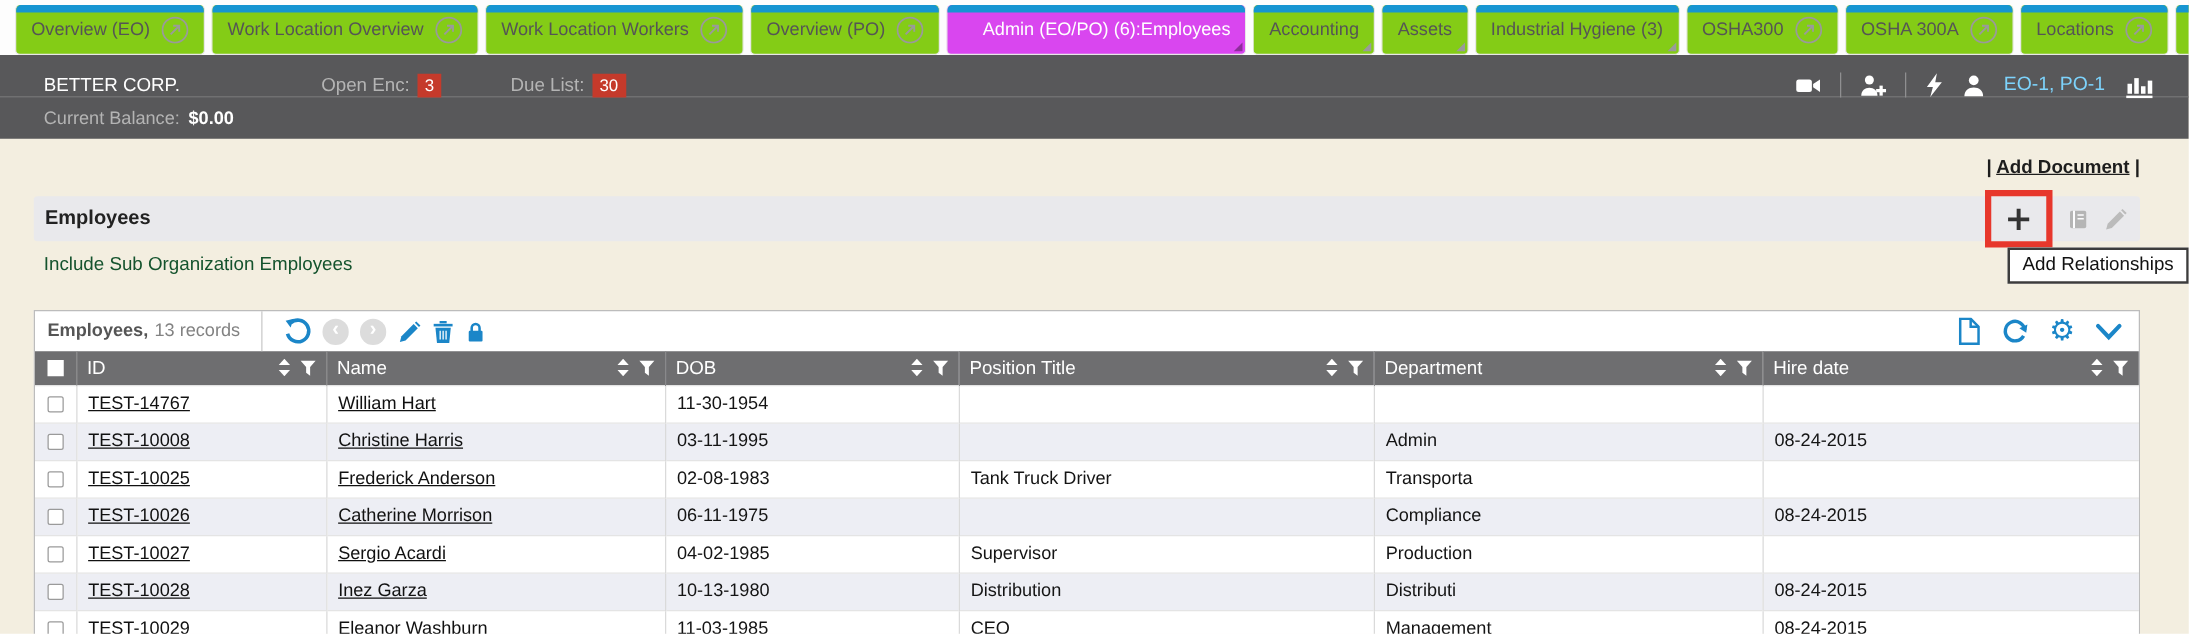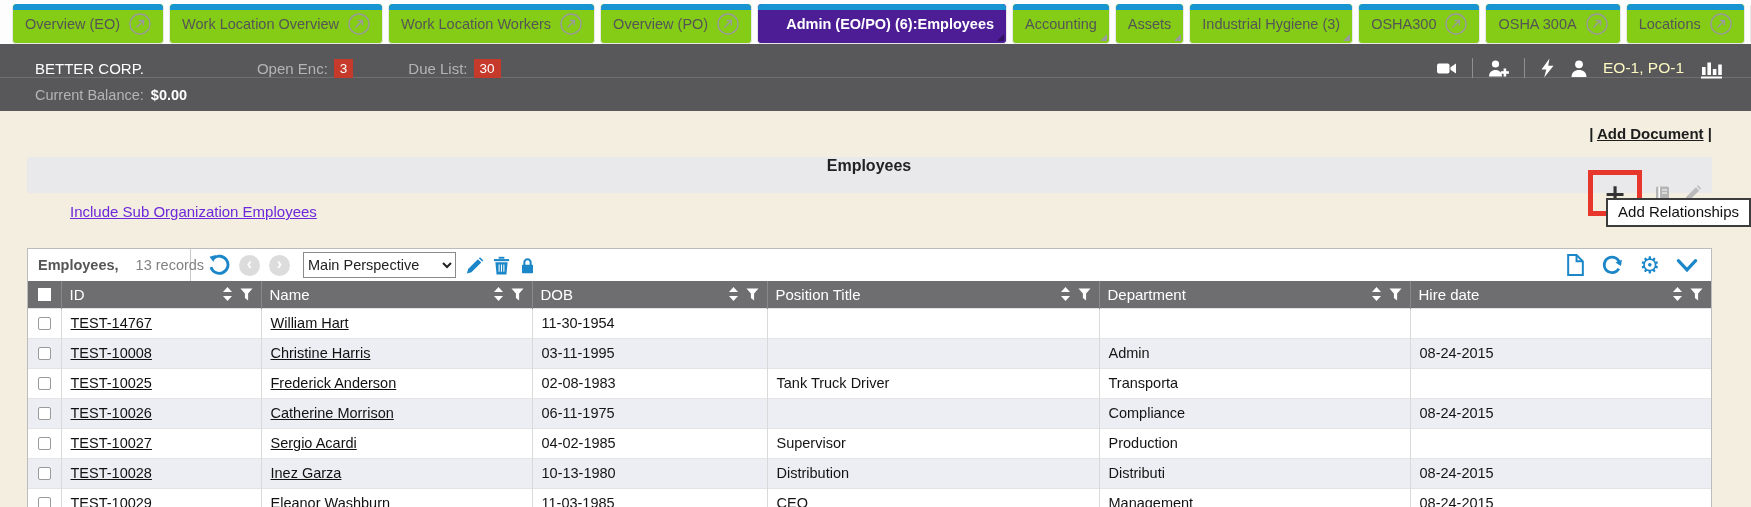--- a/index.html
+++ b/index.html
@@ -7,59 +7,59 @@
   body {
     width:1751px; height:507px; overflow:hidden; position:relative;
     background:#f3eee0; font-family:"Liberation Sans", sans-serif;
   }
 
   
   .tabbar { height:44px; background:#fdfdfd; display:flex; gap:5px; padding:4px 0 0 12px; overflow:hidden; white-space:nowrap; }
   .tab { position:relative; flex:0 0 auto; height:40px; background:#84cc16; border:1px solid #e7e7e7; border-top:none; border-radius:4px;
          display:flex; align-items:center; gap:9px; padding:0 12px; font-size:14.5px; color:#555; cursor:pointer; }
   .tab::before { content:""; position:absolute; top:0; left:0; right:0; height:6px; background:#1695d2; border-radius:4px 4px 0 0; }
-  .tab.active { background:#4c1d95; color:#fff; font-weight:bold;padding-left:28px; }
+  .tab.active { background:#d946ef; color:#fff; font-weight:normal;padding-left:28px; }
   .tab.menu::after { content:""; position:absolute; right:2px; bottom:2px; width:0; height:0;
                      border-left:7px solid transparent; border-bottom:7px solid #9a9a9a; }
   .tab.active.menu::after { border-bottom-color:rgba(0,0,0,.35); }
   .tab .ext-ic { display:flex; align-items:center; }
 
   
   .topbar { height:33px; background:#58585a; display:flex; align-items:center; padding:15px 28px 0 35px; color:#fff; font-size:15px; }
   .org { margin-right:58px; }
   .enc-group { margin-left:55px; display:flex; align-items:center; gap:6px; color:#b4b4b4; white-space:nowrap; }
   .badge { background:#c53a2b; color:#fff; font-size:13.5px; line-height:19px; padding:0 6px; }
   .right-icons { margin-left:auto; display:flex; align-items:center; gap:15px; }
   .vdiv { width:1px; height:20px; background:#8f8f91; }
-  .user-ctx { font-size:15.5px; color:#fef9c3; }
+  .user-ctx { font-size:15.5px; color:#7dd3fc; }
   .balancebar { height:34px; background:#58585a; border-top:1px solid #6f6f71; display:flex; align-items:center; padding-left:35px; font-size:14.5px; color:#b4b4b4; gap:7px; }
   .balance-value { color:#fff; font-weight:bold; }
 
   
   .content { position:relative; }
   .add-doc-row { text-align:right; padding:14px 39px 0 0; font-size:15px; color:#1d1d1d; font-weight:600; height:32px; }
   .add-doc-row a { color:#1d1d1d; text-decoration:underline; cursor:pointer; }
 
   .panel-bar { margin:14px 39px 0 27px; height:36px; background:#e9e9ec; border-radius:3px;
-               display:flex; align-items:center; padding:0 10px 0 9px; position:relative;flex-direction:column; }
+               display:flex; align-items:center; padding:0 10px 0 9px; position:relative; }
   .panel-title { font-size:16px; font-weight:bold; color:#222; }
   .panel-icons { margin-left:auto; display:flex; align-items:center; gap:11px; }
   .redbox { border:5px solid #e7372c; width:54px; height:46px; margin:-5px 0; display:flex; align-items:center; justify-content:center; background:transparent; }
   .plus-btn { font-size:27px; font-weight:bold; color:#333; line-height:1; font-family:"DejaVu Sans",sans-serif; cursor:pointer; }
   .gray-ic { display:flex; align-items:center; opacity:.95; }
   .tooltip { position:absolute; right:-39px; top:41px; border:2px solid #3c3c3c; background:#fff; color:#111;
              font-size:15px; padding:3px 10px 5px; white-space:nowrap; z-index:5; }
 
   .include-row { margin:10px 0 0 35px; font-size:15px; height:20px; }
-  .include-row a { color:#6d28d9; text-decoration:underline; cursor:pointer;margin-left:35px; }
+  .include-row a { color:#14532d; cursor:pointer; }
 
   
   .grid-panel { margin:25px 39px 0 27px; background:#fff; border:1px solid #bcbcbc; }
   .grid-toolbar { height:32px; display:flex; align-items:center; position:relative; }
-  .records-box { width:163px; align-self:stretch; display:flex; align-items:center; gap:17px; padding-left:10px; border-right:1px solid #c9c9c9; font-size:14.5px; white-space:nowrap; }
+  .records-box { width:182px; align-self:stretch; display:flex; align-items:center; gap:5px; padding-left:10px; border-right:1px solid #c9c9c9; font-size:14.5px; white-space:nowrap; }
   .records-title { font-weight:bold; color:#555; }
   .records-count { color:#828282; }
   .undo-btn { margin-left:16px; display:flex; align-items:center; cursor:pointer; }
   .nav-btn { width:21px; height:21px; border-radius:50%; background:#dcdcdc; color:#fff; display:flex; align-items:center; justify-content:center;
              font-size:16px; font-weight:bold; margin-left:9px; line-height:1; padding-bottom:2px; }
   .perspective { margin-left:13px; width:153px; height:26px; font-size:14.5px; color:#222; border:1px solid #8a8a8a; background:#fff; font-family:"Liberation Sans",sans-serif; }
   .tb-ic { margin-left:9px; display:flex; align-items:center; cursor:pointer; }
   .tb-ic:first-of-type { margin-left:12px; }
   .right-tools { position:absolute; right:13px; top:0; height:100%; display:flex; align-items:center; gap:16px; }
   .right-tools > span { display:flex; align-items:center; cursor:pointer; }
@@ -262,21 +262,20 @@
         <span class="records-count">13 records</span>
       </span>
       <span class="undo-btn">
         <svg width="23" height="23" viewBox="0 0 24 24">
             <path d="M6.8 4.6A9 9 0 1 1 4.2 13.6" fill="none" stroke="#1b86c8" stroke-width="3"></path>
             <path d="M9.2 1L2.6 2.8l4.2 5.6z" fill="#1b86c8"></path>
           </svg>
       </span>
       <span class="nav-btn">‹</span>
       <span class="nav-btn">›</span>
-      <select class="perspective" id="perspective-select"><option>Main Perspective</option></select>
       <span class="tb-ic">
         <svg width="19" height="19" viewBox="0 0 20 20">
             <path d="M2 18.5l1.3-4.8L13.6 3.4l3.5 3.5L6.8 17.2z" fill="#1b86c8"></path>
             <path d="M14.6 2.4l1.2-1.2 3.5 3.5-1.2 1.2z" fill="#1b86c8"></path>
           </svg>
       </span>
       <span class="tb-ic">
         <svg width="17" height="19" viewBox="0 0 18 20">
             <rect x="1" y="3.2" width="16" height="2.2" fill="#1b86c8"></rect>
             <rect x="6" y="0.8" width="6" height="2" fill="#1b86c8"></rect>

